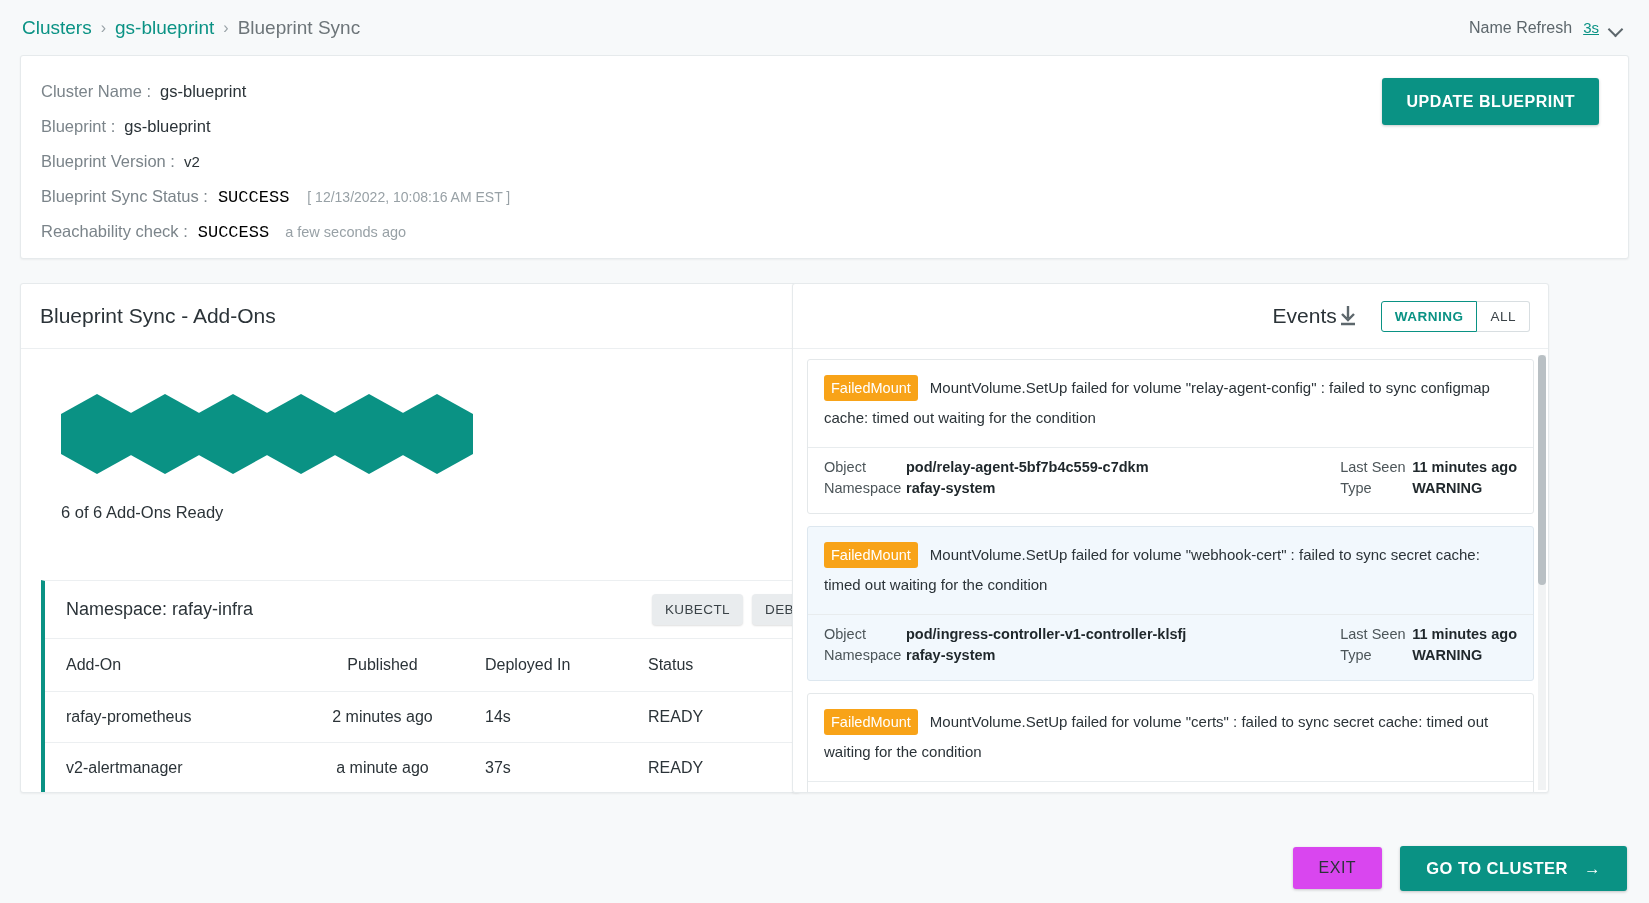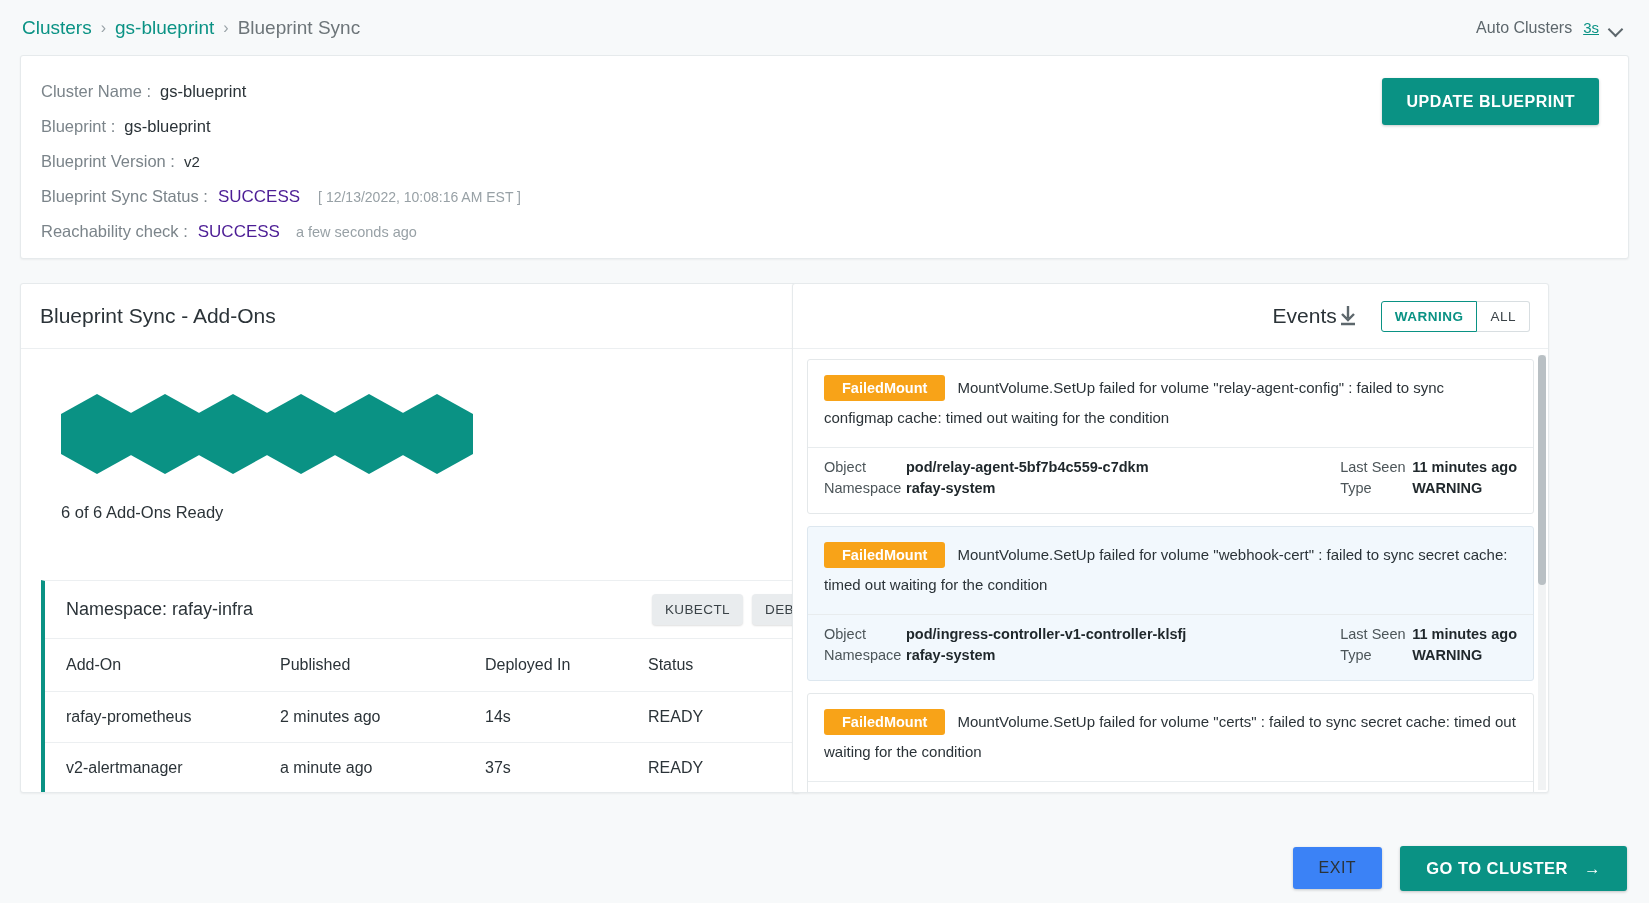--- a/index.html
+++ b/index.html
@@ -47,21 +47,21 @@
     width: 1609px; height: 204px;
     padding: 26px 30px 0 20px;
   }
   .info-row {
     display: flex; align-items: baseline;
     height: 35px; font-size: 16.5px;
   }
   .info-key { color: #7b848a; }
   .info-val { color: #2b3338; margin-left: 9px; }
   .info-val.small { font-size: 15px; }
-  .info-ok { color: #4c1d95; margin-left: 10px; font-size: 17px; }
+  .info-ok { color: #000000; margin-left: 10px; font-size: 17px; font-family: Liberation Mono, monospace; }
   .info-ts { color: #98a1a6; font-size: 14px; margin-left: 18px; }
   .info-ago { color: #98a1a6; font-size: 14.5px; margin-left: 16px; }
 
   .btn {
     border: none; border-radius: 3px; cursor: pointer;
     font-family: inherit; letter-spacing: .5px;
   }
   .btn-teal { background: #0a9284; color: #fff; }
   .update-btn {
     position: absolute; right: 29px; top: 22px;
@@ -116,21 +116,21 @@
   table.addons { width: 100%; border-collapse: collapse; }
   table.addons th {
     text-align: left; font-size: 16px; font-weight: 400; color: #2b3338;
     padding: 17px 0 17px 0; border-top: 1px solid #eceff1;
   }
   table.addons td {
     font-size: 16px; color: #2b3338;
     padding: 16px 0; border-top: 1px solid #eceff1;
   }
   table.addons .c1 { padding-left: 21px; width: 235px; }
-  table.addons .c2 { width: 205px; }
+  table.addons .c2 { width: 205px; text-align: center; }
   table.addons .c3 { width: 163px; }
   .st-ready { color: #0a9284; }
 
   
   .right-panel {
     position: absolute; left: 772px; top: 0;
     width: 757px; height: 510px; overflow: hidden;
   }
   .ev-head {
     height: 65px; display: flex; align-items: center;
@@ -159,22 +159,22 @@
   .ev {
     border: 1px solid #e4e8ea; border-radius: 3px;
     margin-bottom: 12px; background: #fff;
   }
   .ev.hl { background: #f2f8fd; border-color: #dde7ef; }
   .ev-msg {
     padding: 13px 16px 14px 16px;
     font-size: 15px; color: #2b3338; line-height: 30px;
   }
   .badge {
-    background: #f8a318; color: #fff; font-weight: 700;
-    font-size: 14.5px; padding: 5px 18px; border-radius: 3px;
+    background: #f8a318; color: #fff; font-weight: 400;
+    font-size: 14.5px; padding: 5px 7px; border-radius: 3px;
     margin-right: 12px;
   }
   .ev-meta {
     border-top: 1px solid #e8ecee;
     padding: 11px 16px 12px 16px;
     display: flex; justify-content: space-between;
     font-size: 14.5px;
   }
   .mrow { display: flex; align-items: baseline; height: 21px; }
   .mk { color: #4c5559; width: 82px; }
@@ -190,21 +190,21 @@
   }
 
   
   .bottombar {
     position: absolute; left: 0; bottom: 0; width: 1649px; height: 70px;
     background: #f7f9fa;
     display: flex; align-items: center; justify-content: flex-end;
     padding-right: 22px; gap: 18px;
   }
   .exit-btn {
-    background: #3b82f6; color: #2b3338;
+    background: #d946ef; color: #2b3338;
     height: 42px; padding: 0 26px; font-size: 16px;
     box-shadow: 0 1px 3px rgba(0,0,0,.2);
   }
   .goto-btn {
     height: 45px; padding: 0 26px; font-size: 16.5px; font-weight: 600;
     display: flex; align-items: center; gap: 16px;
     box-shadow: 0 1px 3px rgba(0,0,0,.22);
   }
 </style>
 </head>
@@ -214,21 +214,21 @@
 
   <div class="topbar">
     <div class="crumbs">
       <span class="crumb-link">Clusters</span>
       <span class="crumb-sep">›</span>
       <span class="crumb-link">gs-blueprint</span>
       <span class="crumb-sep">›</span>
       <span class="crumb-cur">Blueprint Sync</span>
     </div>
     <div class="refresh">
-      <span class="refresh-label">Auto Clusters</span>
+      <span class="refresh-label">Name Refresh</span>
       <span class="refresh-val">3s</span>
       <span class="chev"></span>
     </div>
   </div>
 
   <div class="card info-card">
     <div class="info-row">
       <span class="info-key">Cluster Name :</span>
       <span class="info-val">gs-blueprint</span>
     </div>

